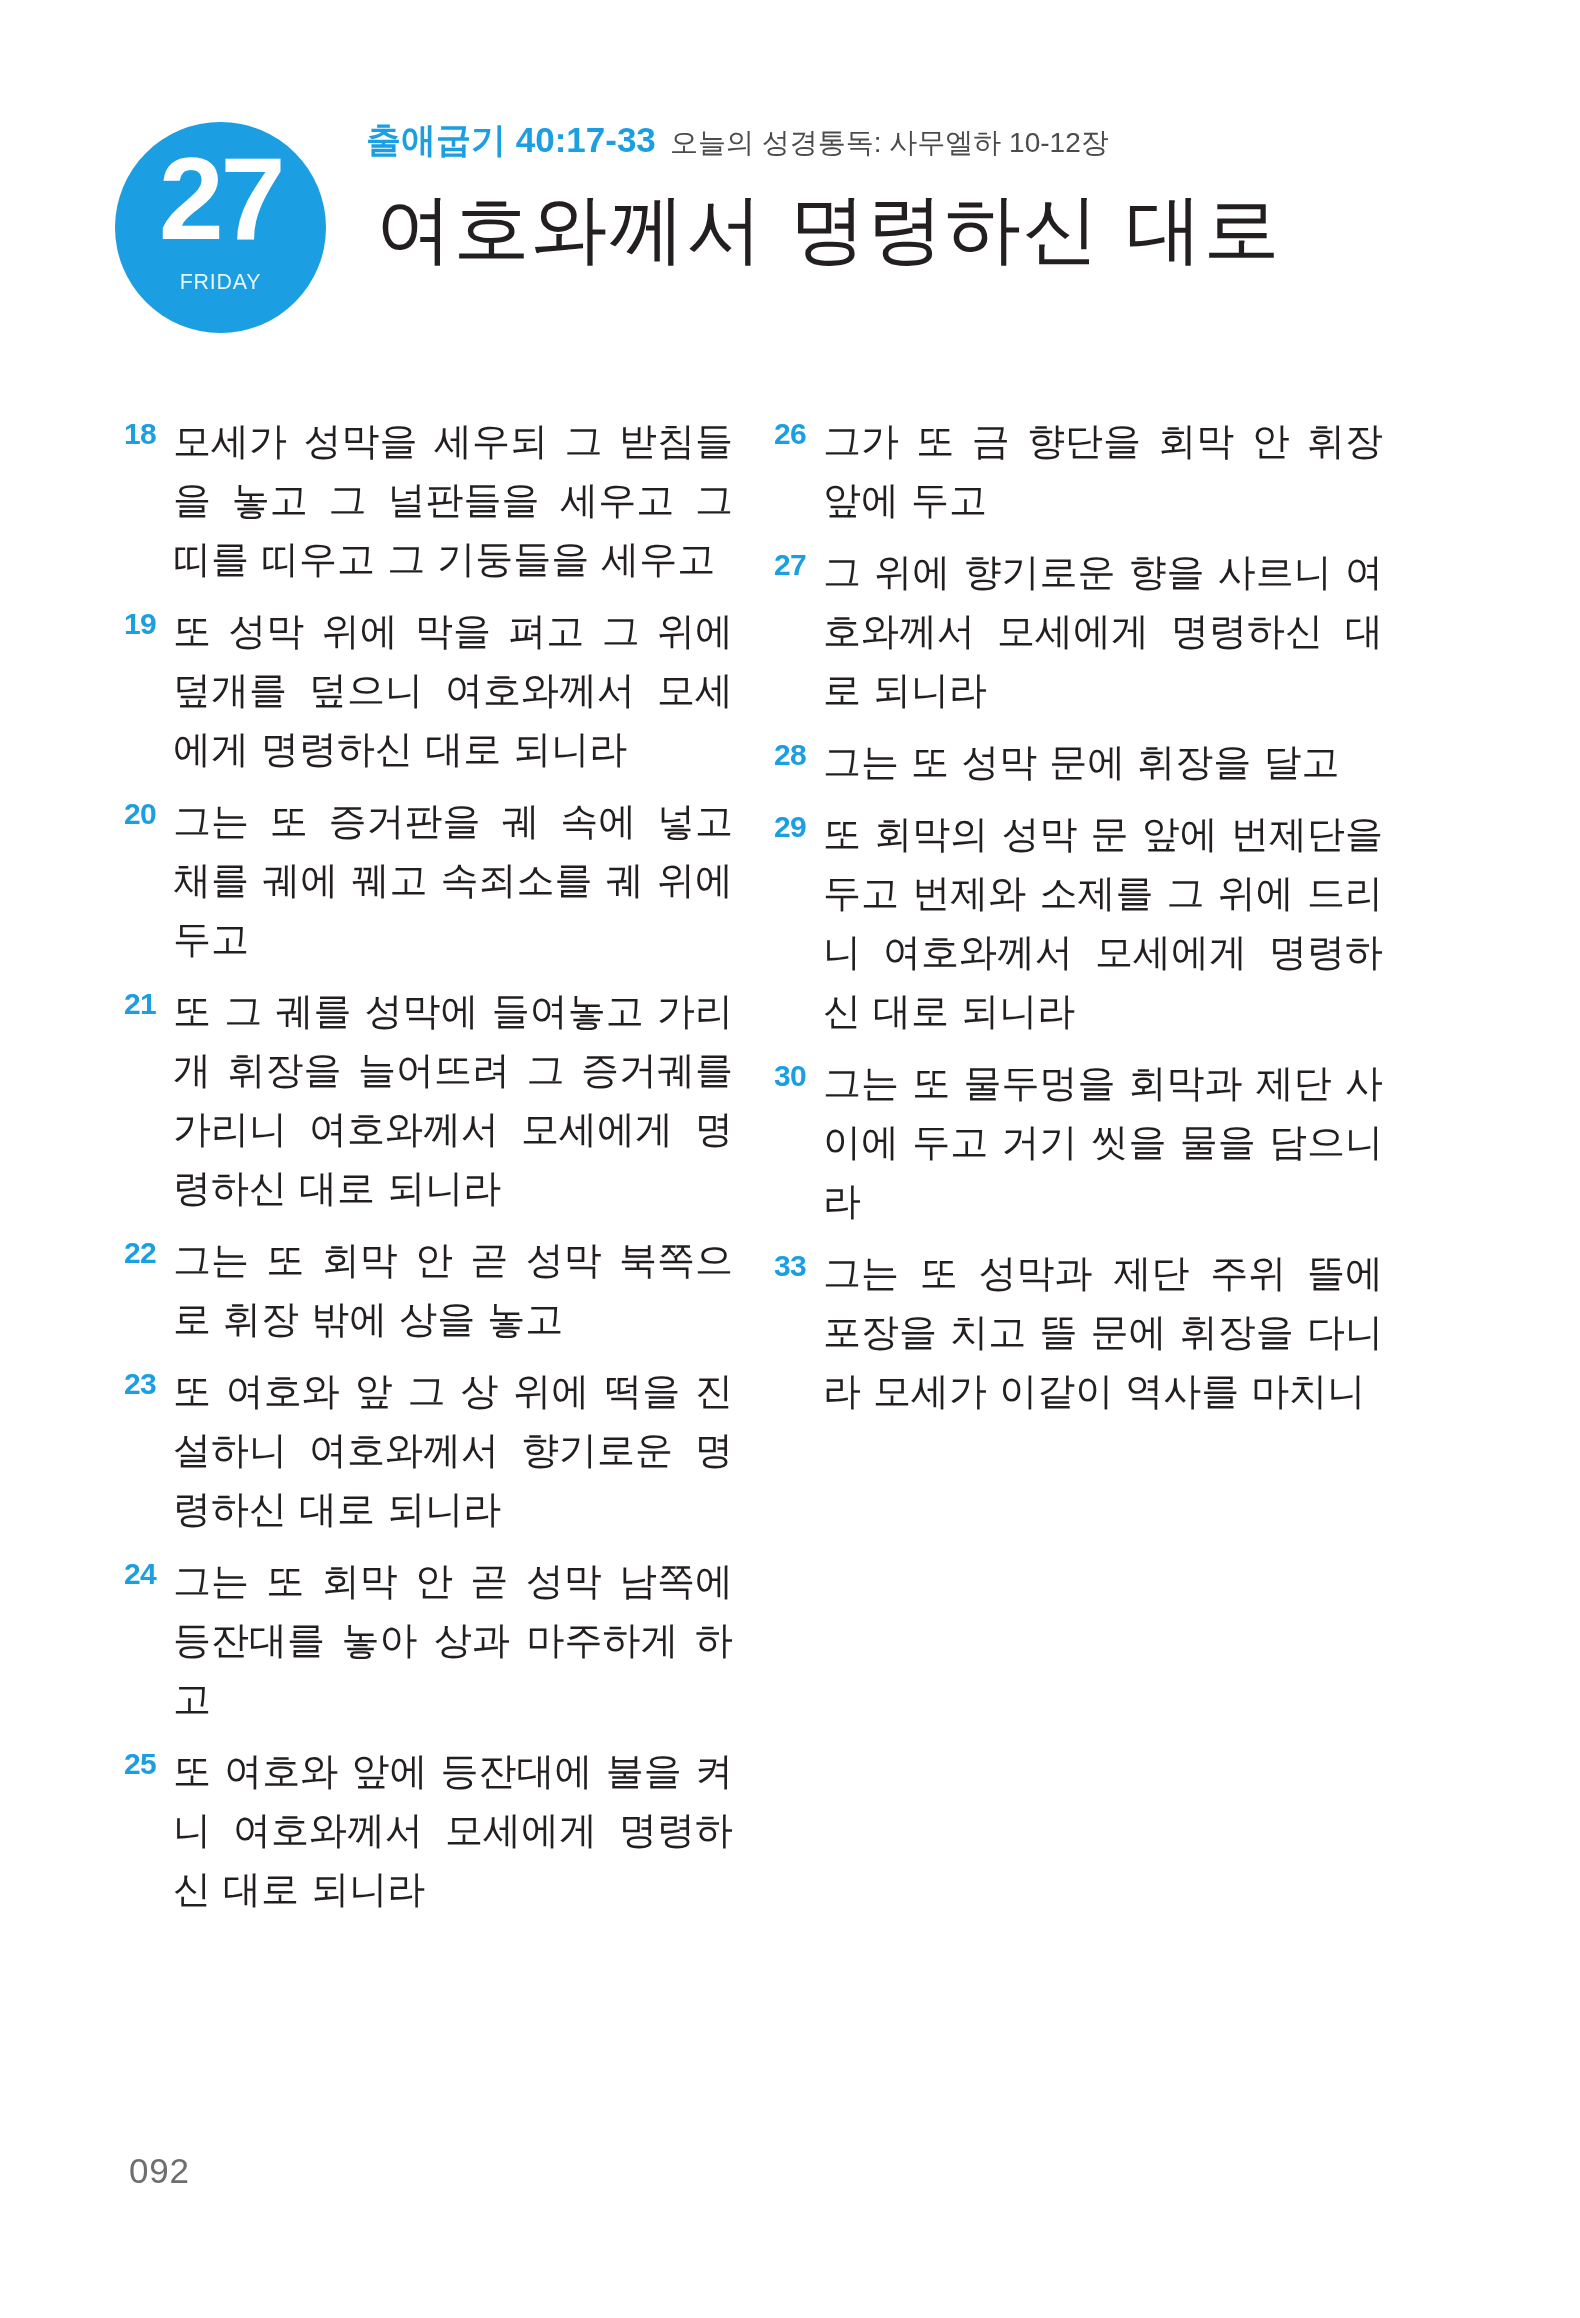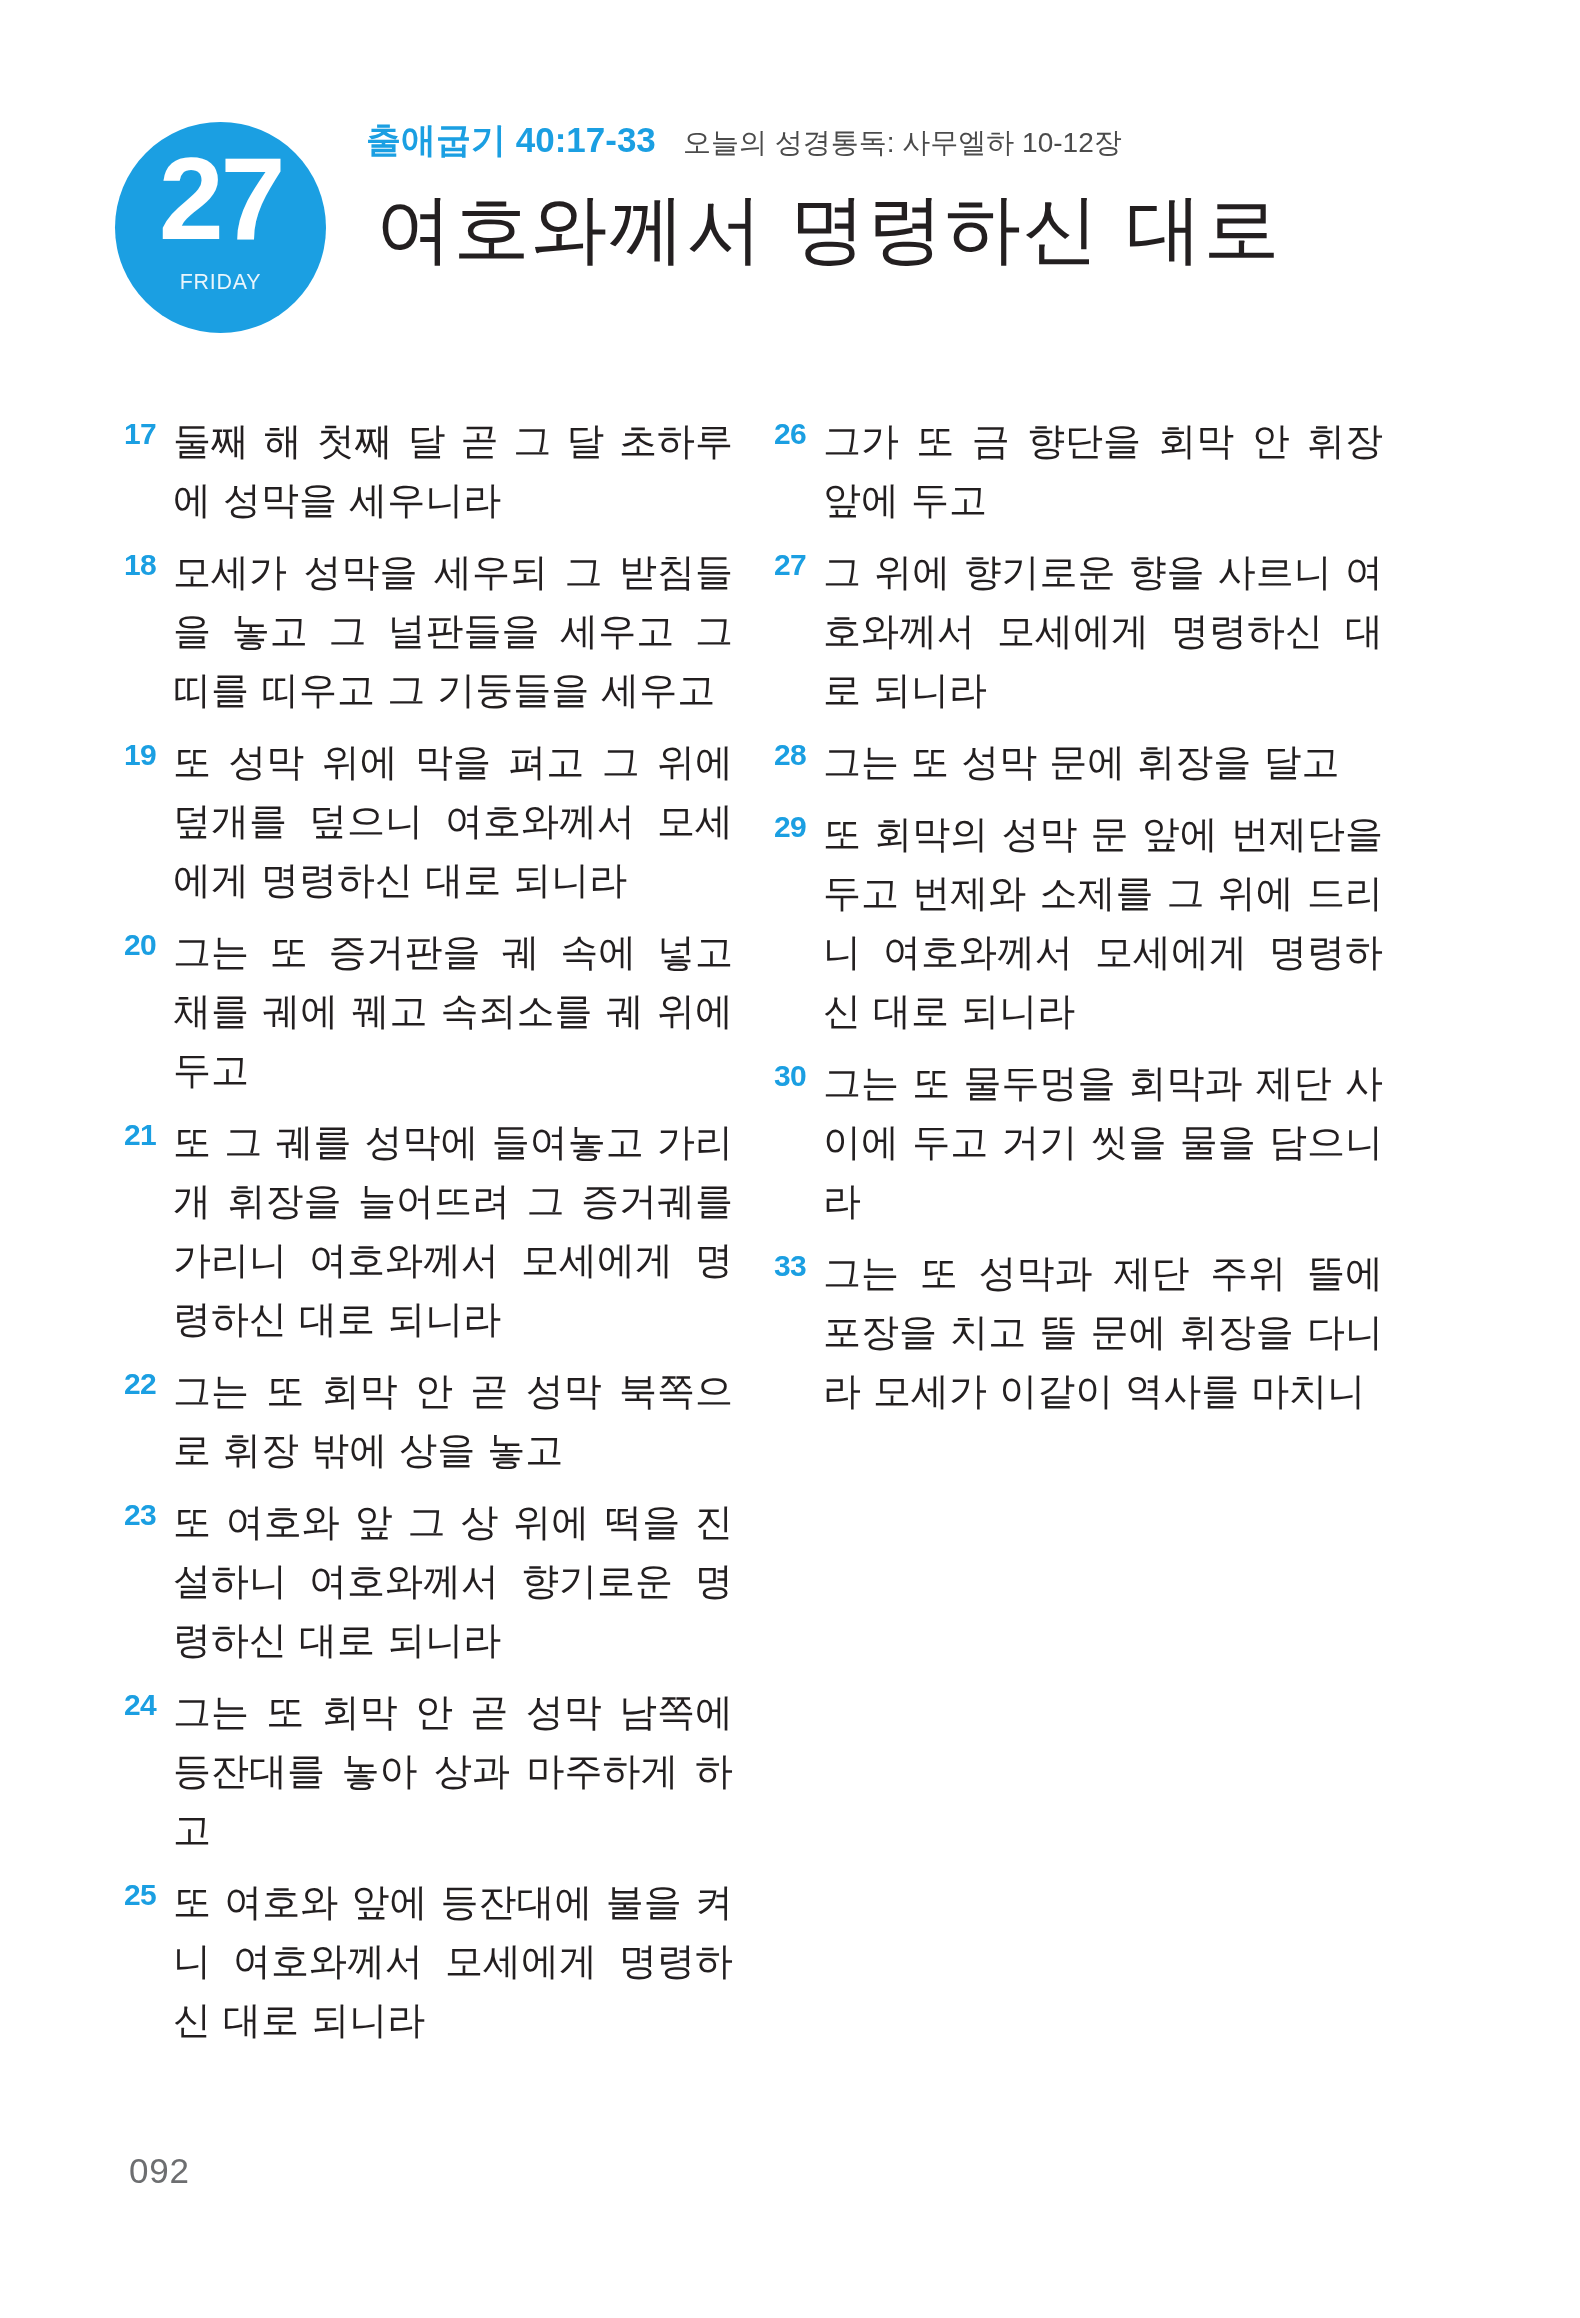--- a/index.html
+++ b/index.html
@@ -6,21 +6,21 @@
   body { width:1581px; height:2319px; position:relative; overflow:hidden;
          font-family:"DejaVu Sans", sans-serif; color:#231f20; }
   .badge { position:absolute; left:115px; top:122px; width:211px; height:211px;
            border-radius:50%; background:#1b9fe2; color:#fff; text-align:center; }
   .badge .day { position:absolute; left:0; right:0; top:18px; font-size:117px;
                 font-family:"Liberation Sans", sans-serif; font-weight:700; letter-spacing:-3.3px; line-height:1; }
   .badge .weekday { position:absolute; left:0; right:0; top:148px; font-size:21.4px;
                     font-family:"Liberation Sans", sans-serif; font-weight:400; letter-spacing:0.8px; opacity:0.9; }
   .ref { position:absolute; left:366px; top:122px; white-space:nowrap; line-height:1; }
   .ref .passage { color:#1b9fe2; font-weight:700; font-size:35px; font-family:"Liberation Sans","DejaVu Sans", sans-serif; }
-  .ref .reading { color:#4b4b4b; font-size:28px; font-family:"Liberation Sans","DejaVu Sans", sans-serif; margin-left:23px; }
+  .ref .reading { color:#4b4b4b; font-size:28px; font-family:"Liberation Sans","DejaVu Sans", sans-serif; margin-left:10px; }
   .title { position:absolute; left:376px; top:179px; font-size:76px; color:#231f20;
            font-family:"DejaVu Serif", serif; white-space:nowrap; letter-spacing:1.6px; }
   .col { position:absolute; top:412px; width:609px; }
   .col.left { left:124px; }
   .col.right { left:774px; }
   .verse { position:relative; padding-left:49px; margin-bottom:13px; }
   .verse .num { position:absolute; left:0; top:5px; color:#1b9fe2; font-weight:700;
                 font-size:30px; font-family:"Liberation Sans", sans-serif; letter-spacing:-0.8px; }
   .verse .text { font-size:38px; line-height:59px; text-align:justify; color:#231f20;
                  font-family:"DejaVu Serif", serif; }
@@ -36,24 +36,20 @@
 </div>
 
 <div class="ref">
   <span class="passage">출애굽기 40:17-33</span>
   <span class="reading">오늘의 성경통독: 사무엘하 10-12장</span>
 </div>
 
 <div class="title">여호와께서 명령하신 대로</div>
 
 <div class="col left">
-  <div class="verse">
-      <span class="num">17</span>
-      <div class="text">둘째 해 첫째 달 곧 그 달 초하루에 성막을 세우니라</div>
-    </div>
   <div class="verse">
       <span class="num">18</span>
       <div class="text">모세가 성막을 세우되 그 받침들을 놓고 그 널판들을 세우고 그 띠를 띠우고 그 기둥들을 세우고</div>
     </div>
   <div class="verse">
       <span class="num">19</span>
       <div class="text">또 성막 위에 막을 펴고 그 위에 덮개를 덮으니 여호와께서 모세에게 명령하신 대로 되니라</div>
     </div>
   <div class="verse">
       <span class="num">20</span>

